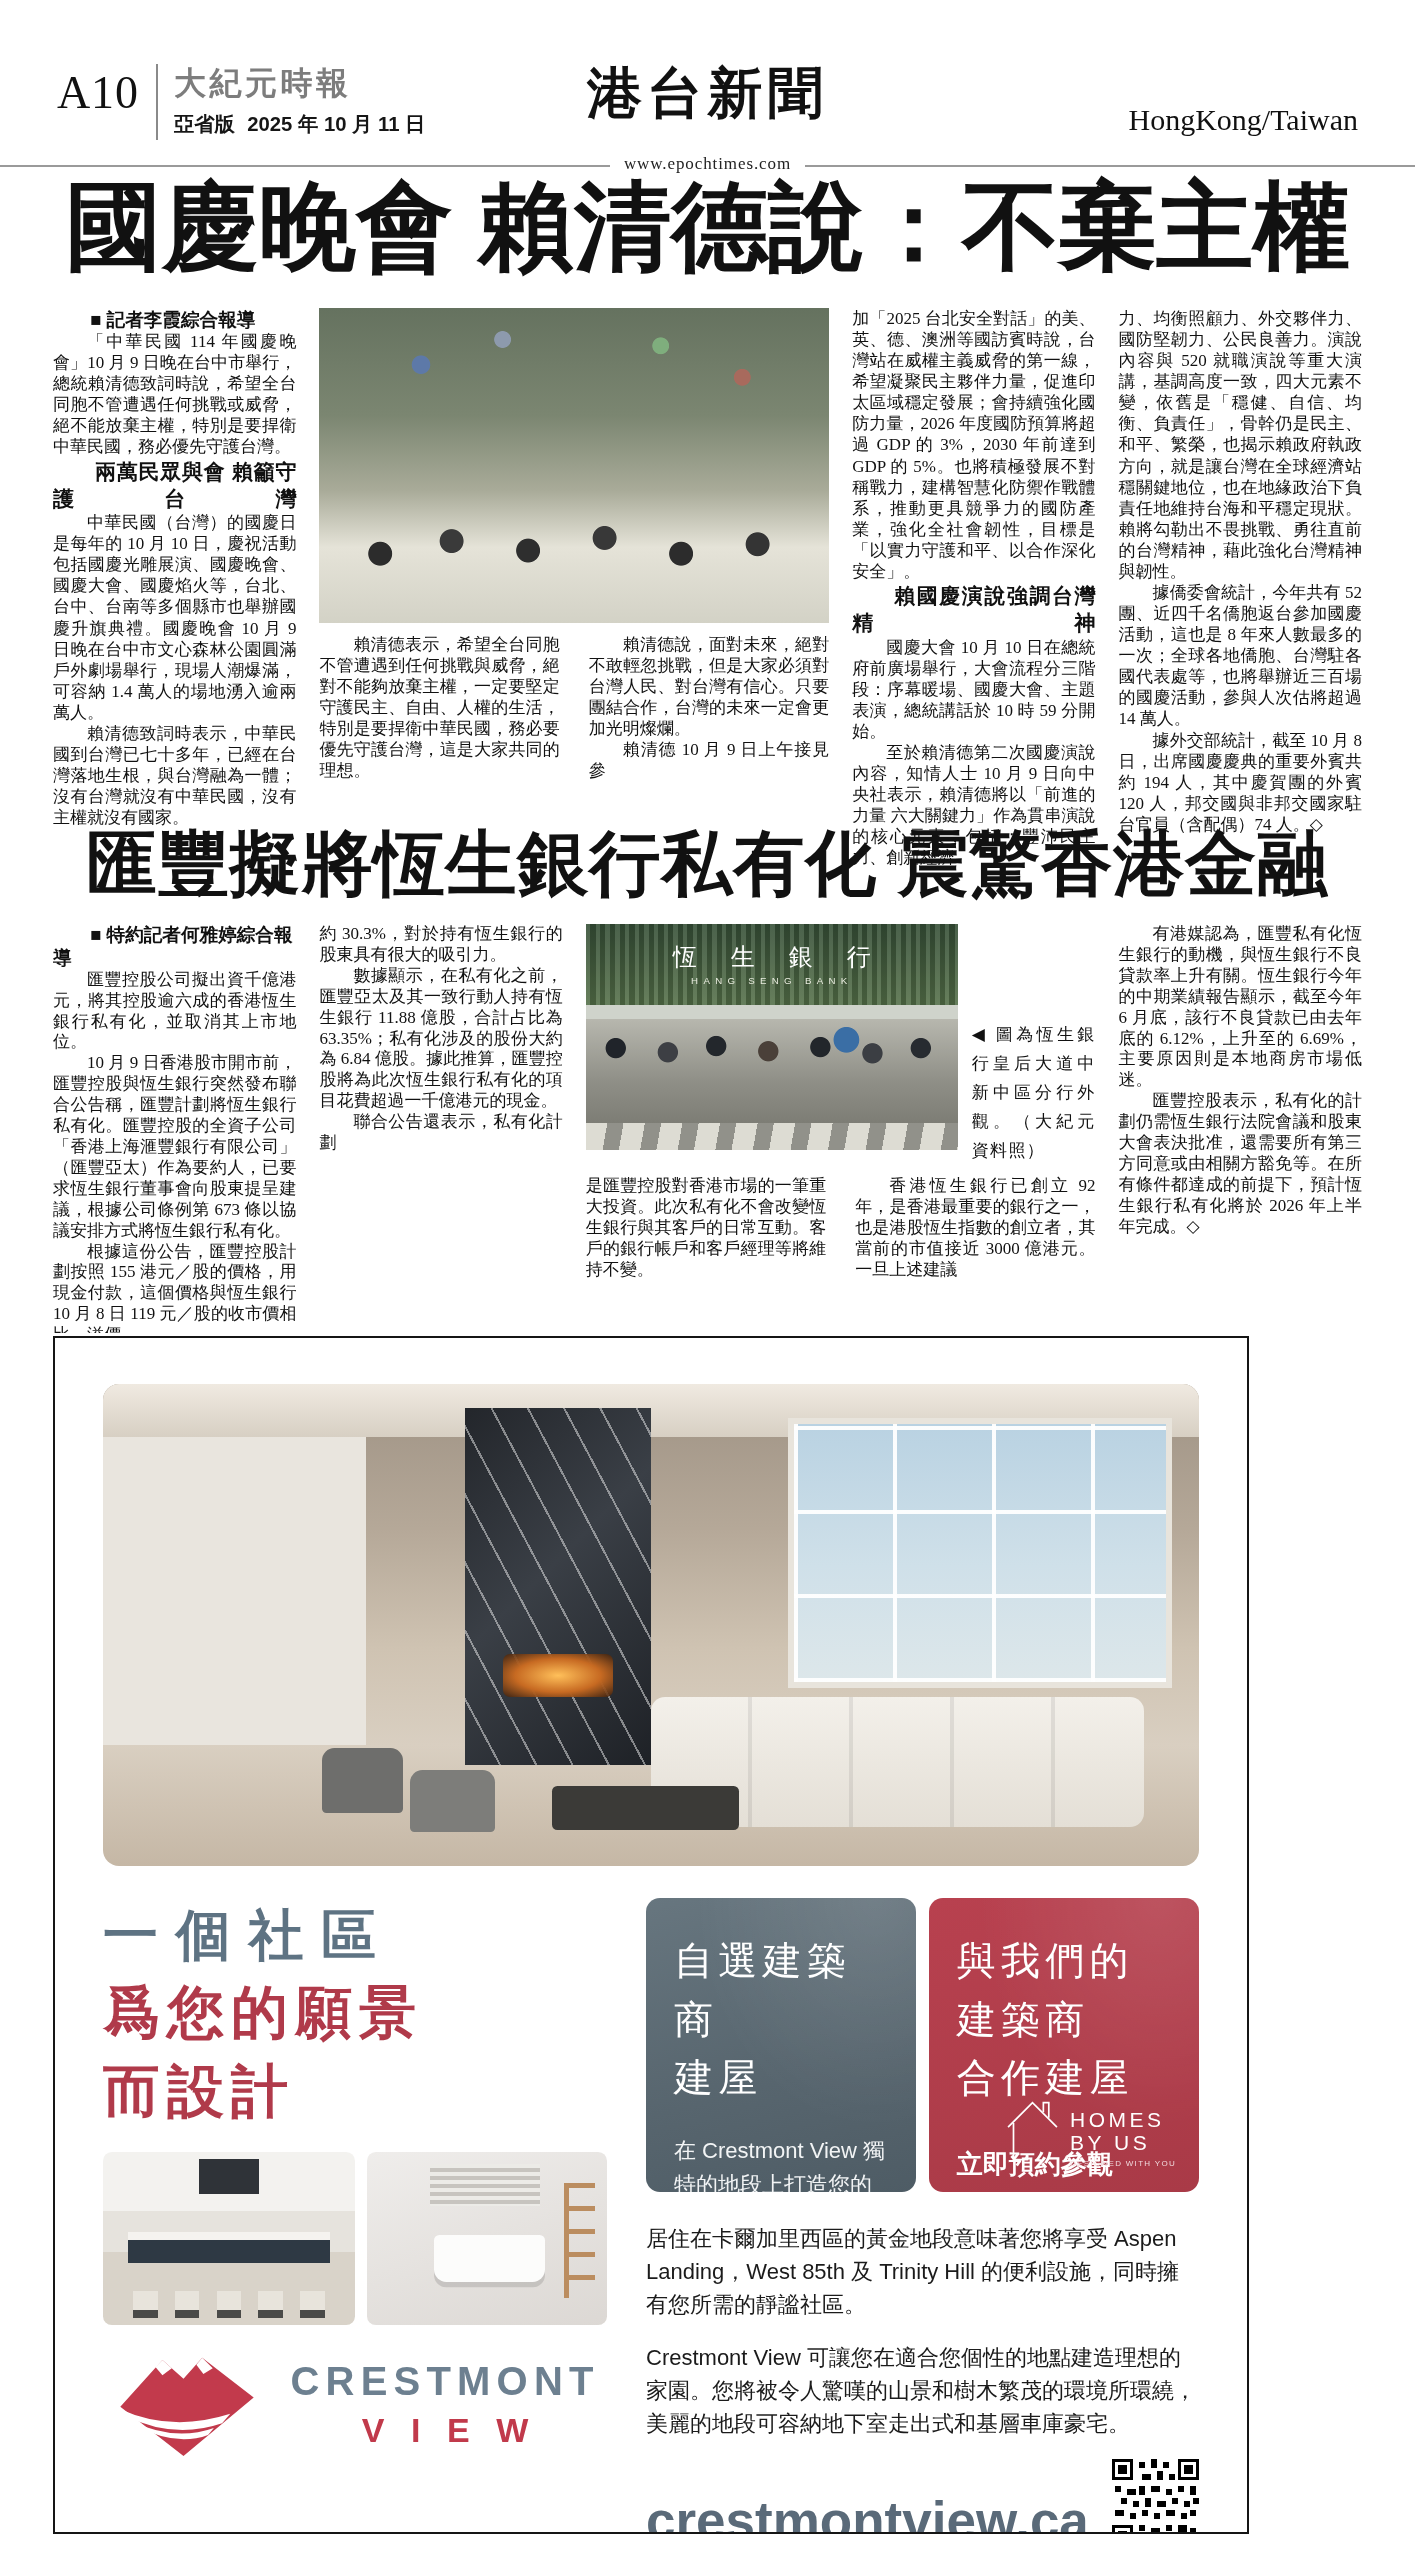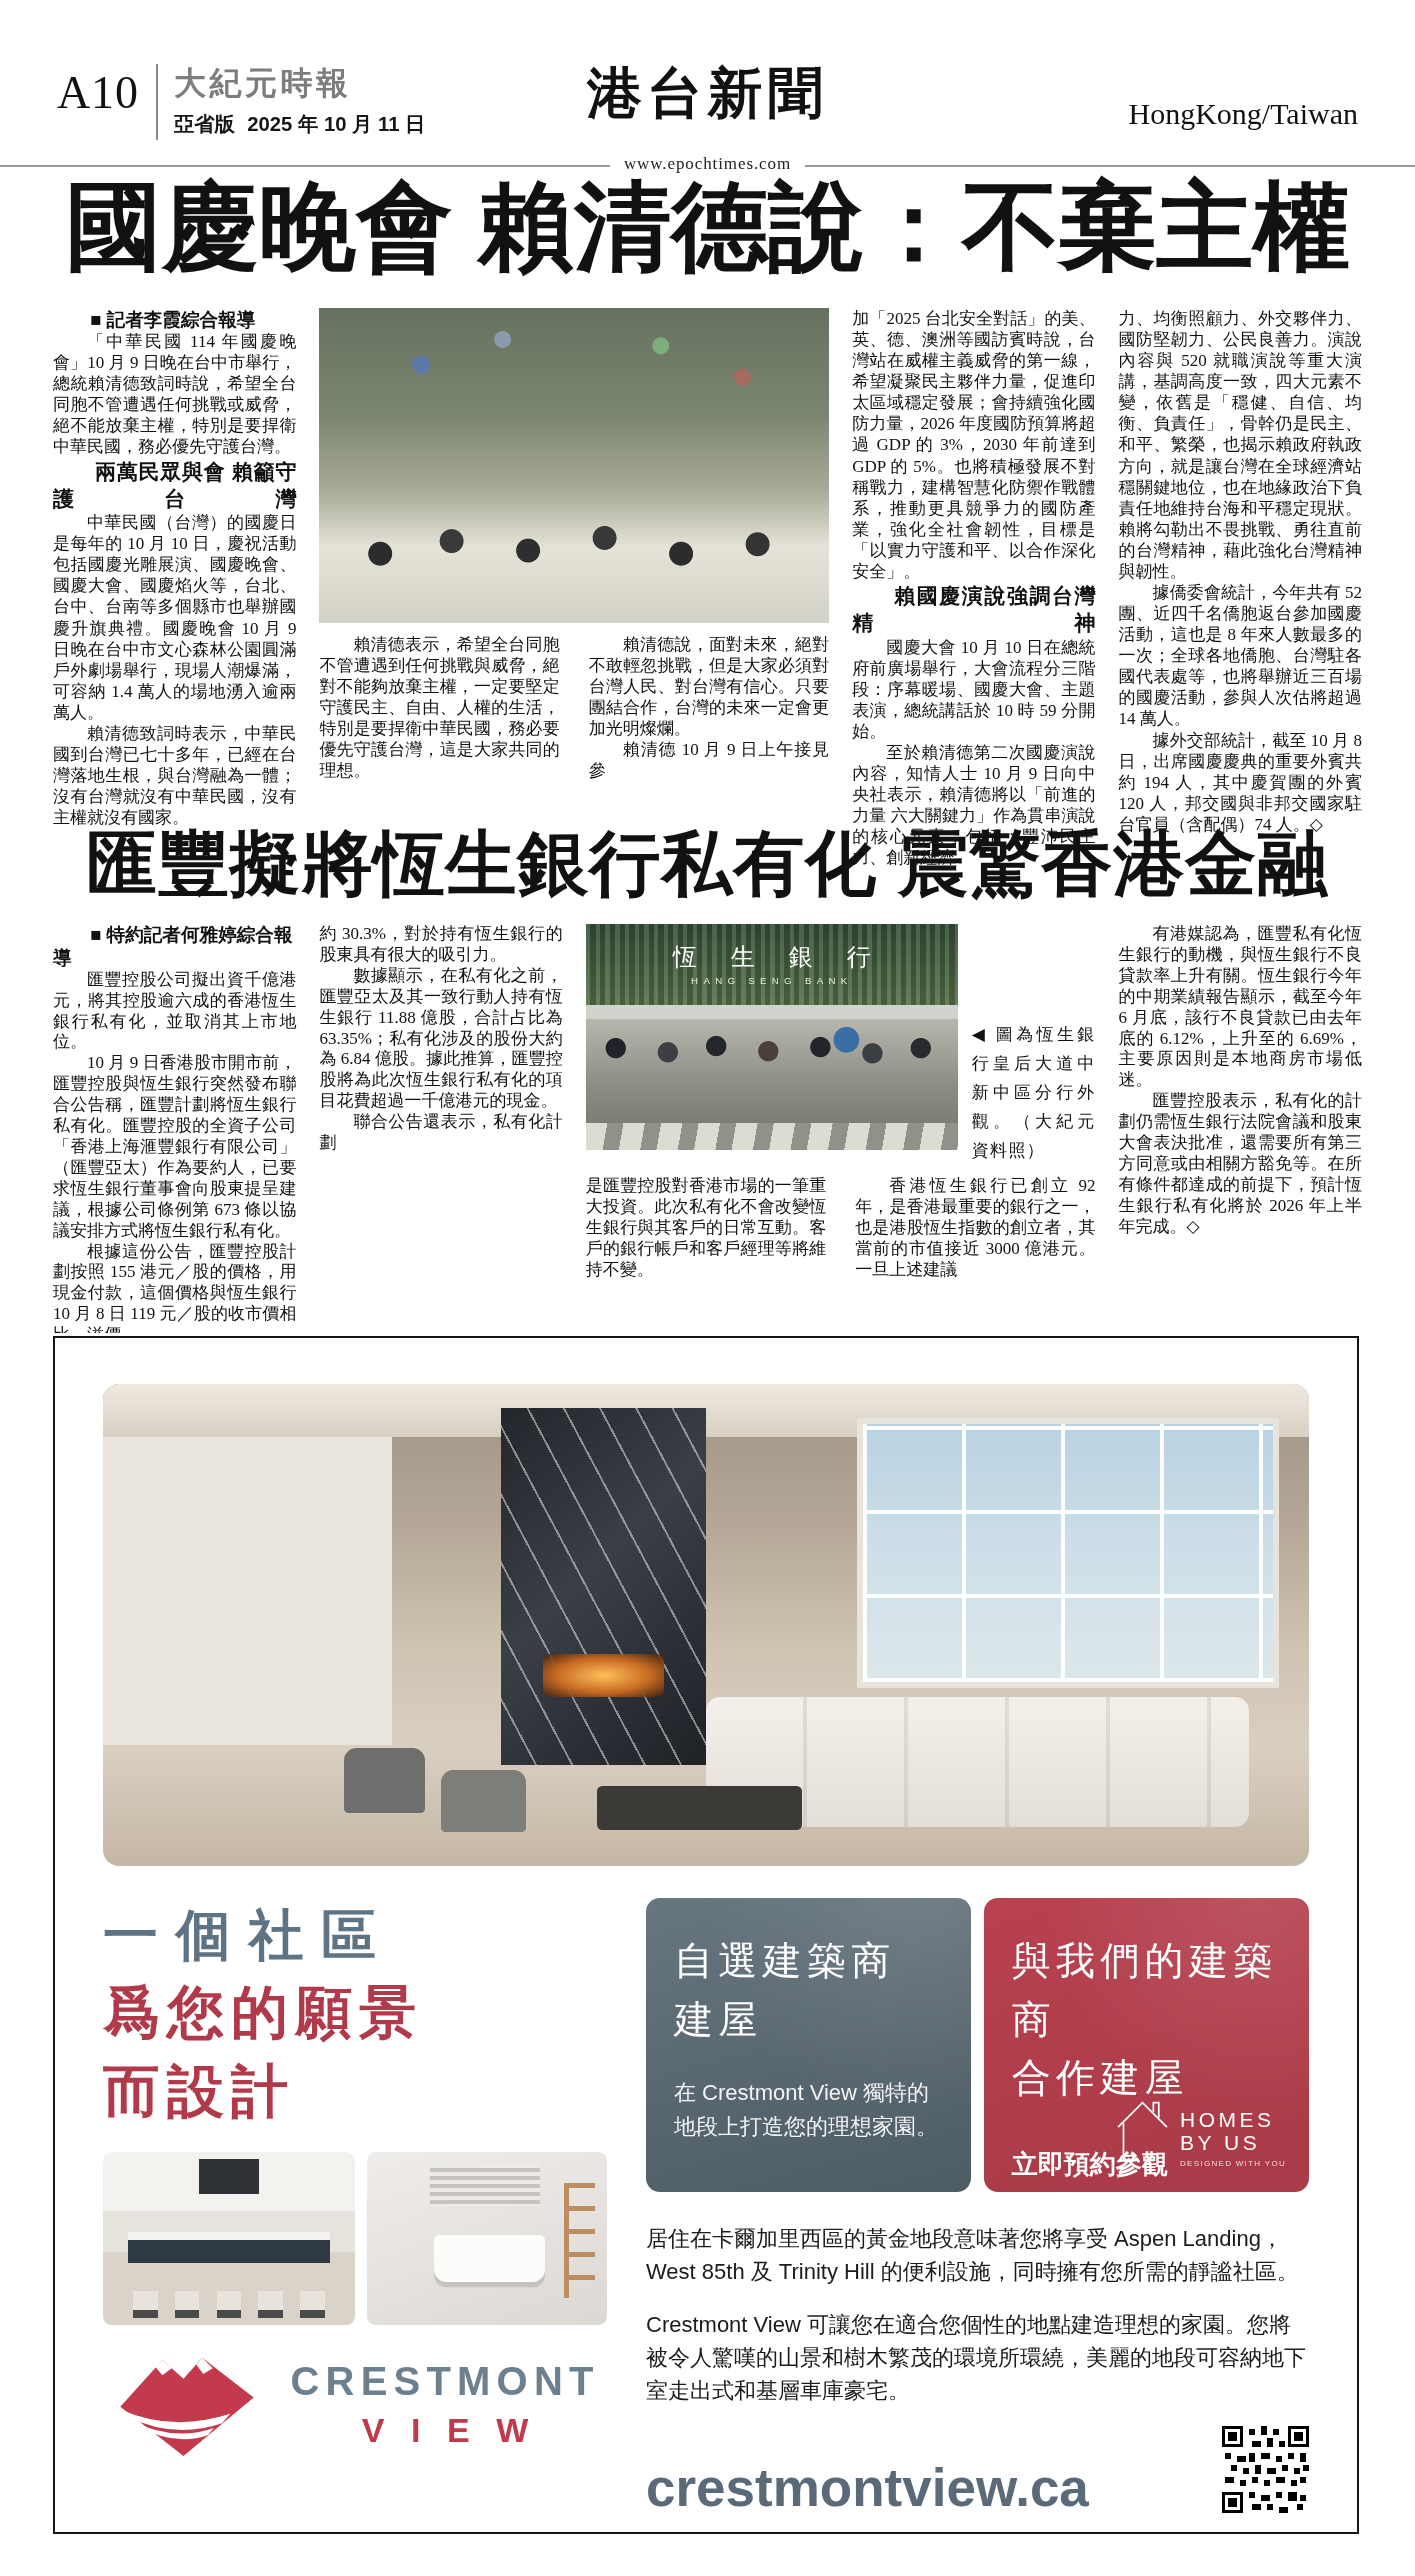--- a/index.html
+++ b/index.html
@@ -9,21 +9,21 @@
 
   
   .hdr { position:absolute; top:55px; left:57px; right:57px; height:106px; }
   .a10 { position:absolute; left:0; top:10.6px; font-size:46px; letter-spacing:0.9px; }
   .hdr-div { position:absolute; left:99px; top:8.8px; width:1.8px; height:76px; background:#8a8a8a; }
   .masthead { position:absolute; left:117px; top:7px; font-size:32px; font-weight:bold; color:#7d7d7d; letter-spacing:3.5px; }
   .edrow { position:absolute; left:117px; top:55px; font-size:20.3px; font-weight:bold;
            font-family:"Liberation Sans","DejaVu Sans",sans-serif; color:#161616; }
   .edrow span { margin-right:12.4px; }
   .sec-cn { position:absolute; left:50%; transform:translateX(-50%); top:1.8px; font-size:55px; font-weight:800; letter-spacing:5.3px; }
-  .sec-en { position:absolute; right:0; bottom:30px; font-size:30px;margin-top:8px; }
+  .sec-en { position:absolute; right:0; bottom:24px; font-size:30px;margin-top:8px; }
   .rule { position:absolute; top:165px; left:0; width:100%; border-top:2.7px solid #9a9a9a; text-align:center; }
   .rule-label { position:relative; top:-13.3px; background:#fff; padding:0 14px; font-size:17px; color:#222; letter-spacing:0.9px; }
 
   
   .h1x { position:absolute; top:166px; left:53px; width:1309px; text-align:center;
          font-size:97px; font-weight:900; line-height:1.28; letter-spacing:0; }
   .h2x { position:absolute; top:817px; left:53px; width:1309px; text-align:center;
          font-family:"Liberation Sans","DejaVu Sans",sans-serif;
          font-size:71px; font-weight:900; letter-spacing:0.9px; }
 
@@ -79,21 +79,21 @@
       radial-gradient(circle at 49% 31%, #4a4039 0 9.7px, transparent 10.6px),
       radial-gradient(circle at 63% 27%, #22262b 0 9.7px, transparent 10.6px),
       radial-gradient(circle at 77% 33%, #3b3e43 0 9.7px, transparent 10.6px),
       radial-gradient(circle at 90% 28%, #272b30 0 9.7px, transparent 10.6px),
       radial-gradient(circle at 70% 20%, #3a6ea5 0 12.4px, transparent 13.3px),
       linear-gradient(180deg,#b7b7ae 0%, #8f8f87 60%, #7d7d75 100%); }
   .hs-road { position:absolute; left:0; right:0; bottom:0; height:12%;
     background:repeating-linear-gradient(100deg,#dddcd3 0 21px,#91918a 21px 37px); }
 
   
-  .ad { position:absolute; top:1336px; left:53px; width:1306px; height:1198px;
+  .ad { position:absolute; top:1336px; left:53px; width:1196px; height:1198px;
         border:2.7px solid #151515; background:#fff; padding:46px 48px 0; overflow:hidden;
         font-family:"Liberation Sans","DejaVu Sans",sans-serif; }
   .hero { position:relative; height:482px; border-radius:16px; overflow:hidden;
           background:linear-gradient(180deg,#9e9284 0%,#b5a898 30%,#cfc3b2 55%,#d9cfc1 75%,#c5b7a5 100%); }
   .hero-beam { position:absolute; top:0; left:0; right:0; height:11%;
                background:linear-gradient(180deg,#f0eae1,#d7cfc3); }
   .hero-wallL { position:absolute; left:0; top:11%; width:24%; height:64%; background:#e9e5de; }
   .hero-marble { position:absolute; left:33%; top:5%; width:17%; height:74%;
     background:
       repeating-linear-gradient(62deg, transparent 0 30px, rgba(255,255,255,.45) 30px 32px),

